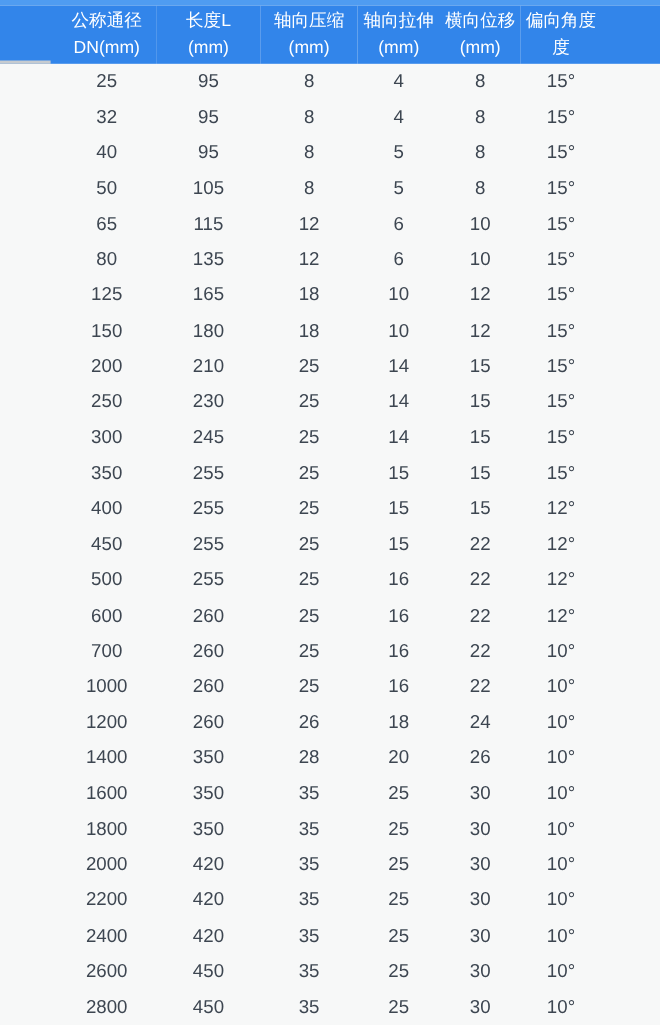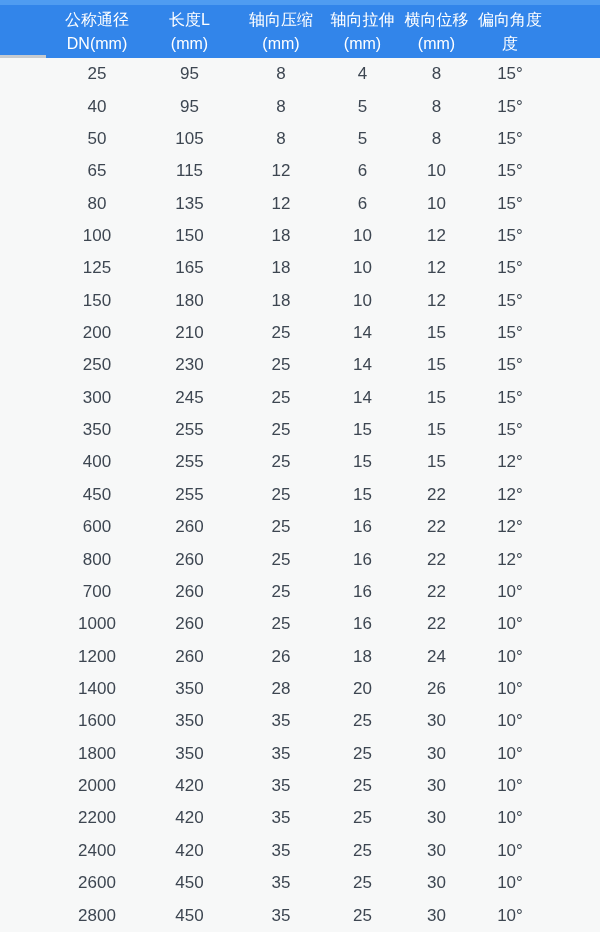--- a/index.html
+++ b/index.html
@@ -101,20 +101,28 @@
     <tbody id="body-rows">
         <tr>
           <td>25</td>
           <td>95</td>
           <td>8</td>
           <td>4</td>
           <td>8</td>
           <td>15°</td>
         </tr>
         <tr>
+          <td>32</td>
+          <td>95</td>
+          <td>8</td>
+          <td>4</td>
+          <td>8</td>
+          <td>15°</td>
+        </tr>
+        <tr>
           <td>40</td>
           <td>95</td>
           <td>8</td>
           <td>5</td>
           <td>8</td>
           <td>15°</td>
         </tr>
         <tr>
           <td>50</td>
           <td>105</td>
@@ -133,28 +141,20 @@
         </tr>
         <tr>
           <td>80</td>
           <td>135</td>
           <td>12</td>
           <td>6</td>
           <td>10</td>
           <td>15°</td>
         </tr>
         <tr>
-          <td>100</td>
-          <td>150</td>
-          <td>18</td>
-          <td>10</td>
-          <td>12</td>
-          <td>15°</td>
-        </tr>
-        <tr>
           <td>125</td>
           <td>165</td>
           <td>18</td>
           <td>10</td>
           <td>12</td>
           <td>15°</td>
         </tr>
         <tr>
           <td>150</td>
           <td>180</td>
@@ -205,29 +205,29 @@
         </tr>
         <tr>
           <td>450</td>
           <td>255</td>
           <td>25</td>
           <td>15</td>
           <td>22</td>
           <td>12°</td>
         </tr>
         <tr>
+          <td>500</td>
+          <td>255</td>
+          <td>25</td>
+          <td>16</td>
+          <td>22</td>
+          <td>12°</td>
+        </tr>
+        <tr>
           <td>600</td>
-          <td>260</td>
-          <td>25</td>
-          <td>16</td>
-          <td>22</td>
-          <td>12°</td>
-        </tr>
-        <tr>
-          <td>800</td>
           <td>260</td>
           <td>25</td>
           <td>16</td>
           <td>22</td>
           <td>12°</td>
         </tr>
         <tr>
           <td>700</td>
           <td>260</td>
           <td>25</td>

